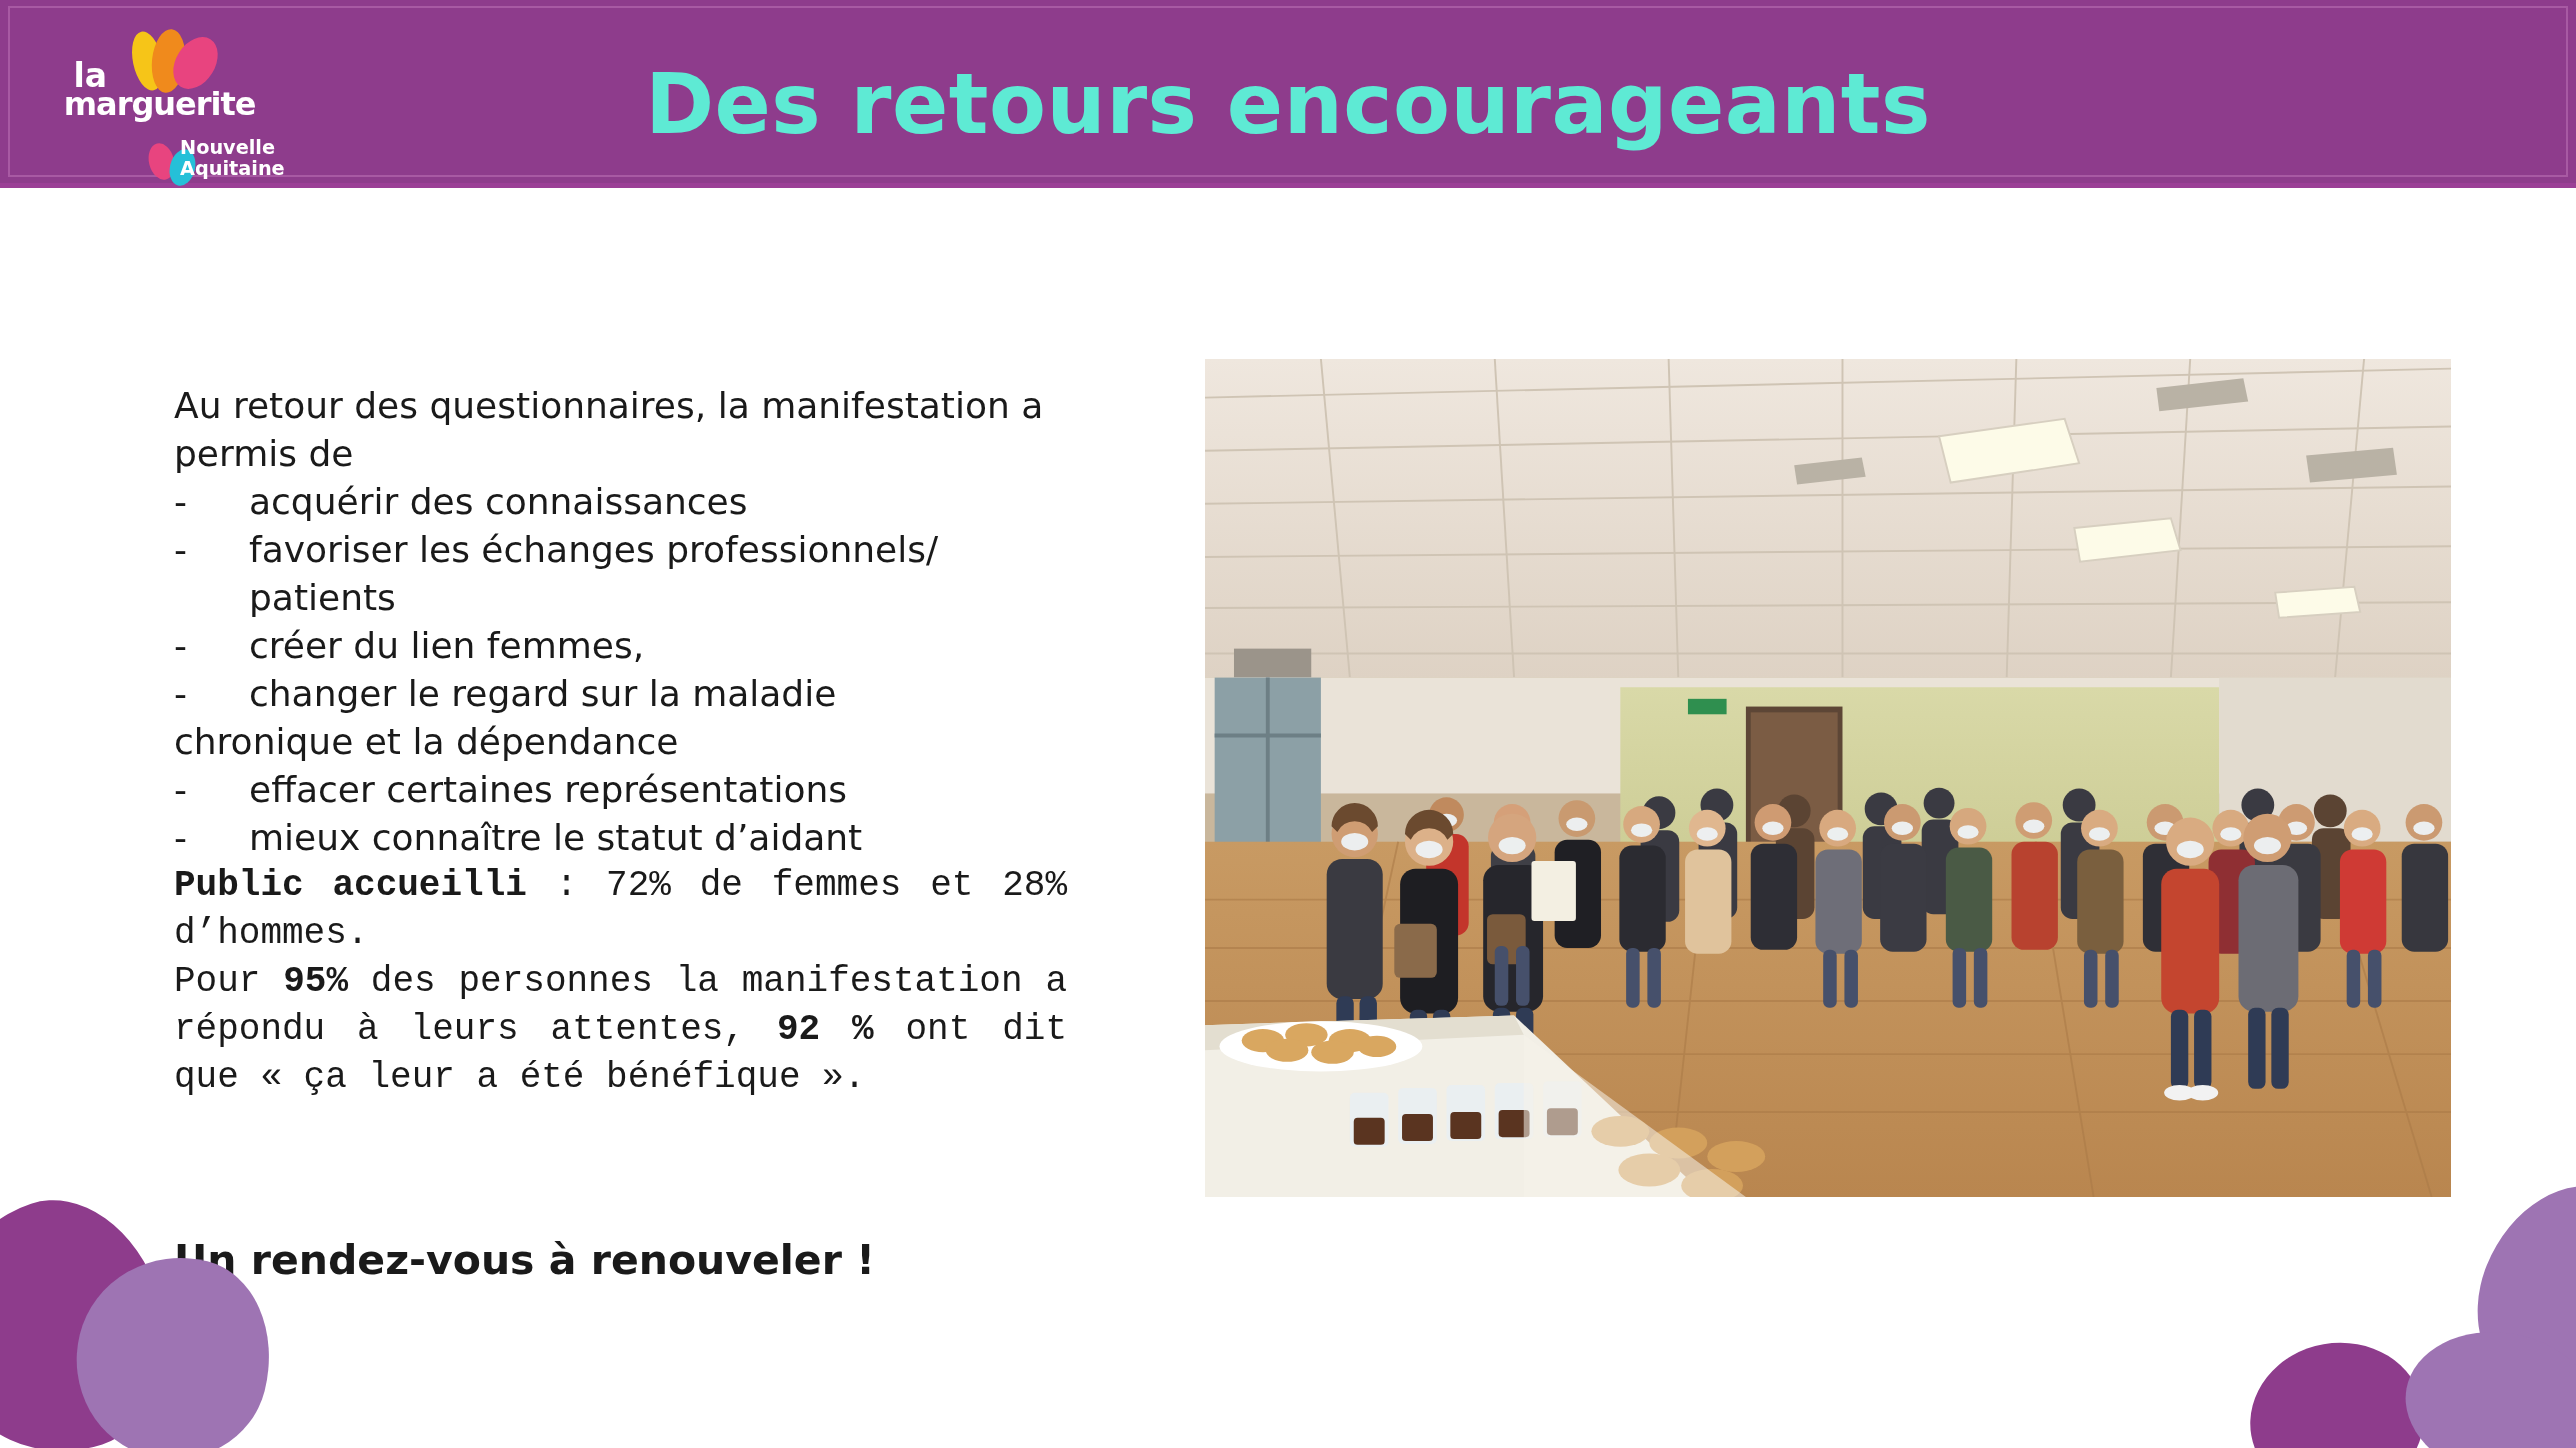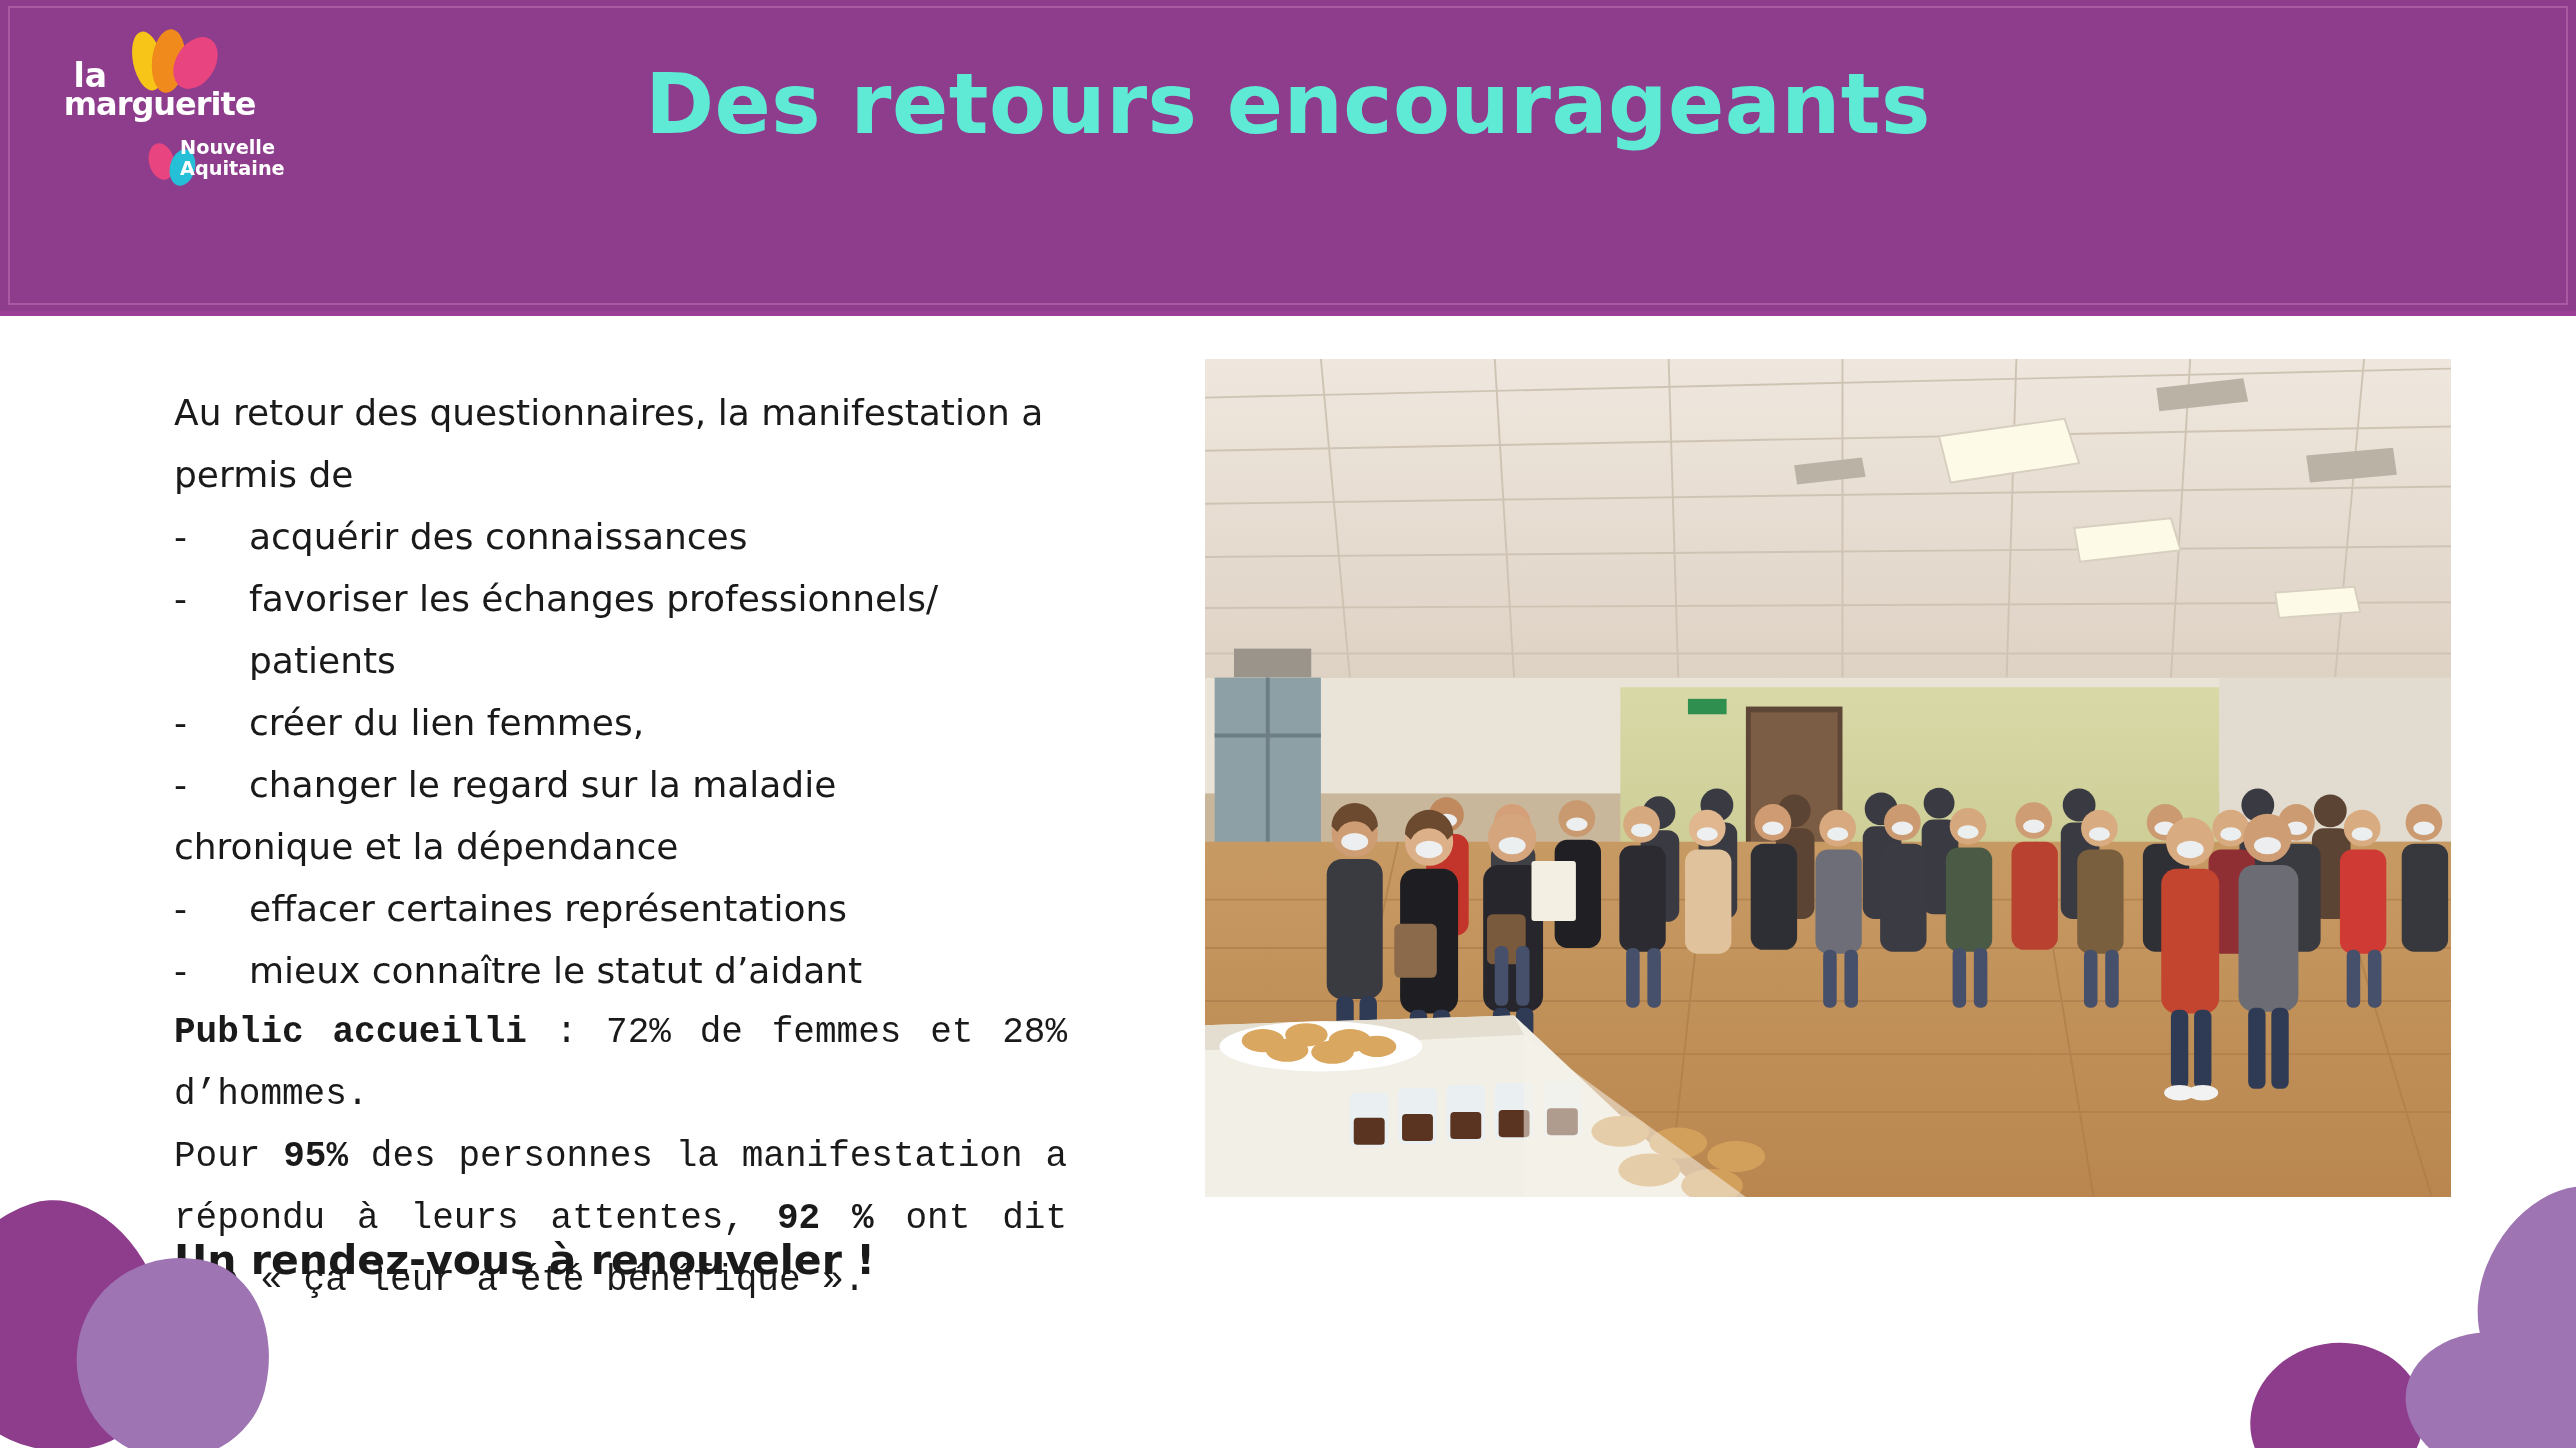--- a/index.html
+++ b/index.html
@@ -14,21 +14,21 @@
     overflow: hidden;
     font-family: "Liberation Sans", sans-serif;
   }
 
   
   .header-band {
     position: absolute;
     left: 0;
     top: 0;
     width: 2576px;
-    height: 316px;
+    height: 188px;
     background: #8e3c8c;
     box-sizing: border-box;
     border-bottom: 5.8px solid #9b3f96;
   }
   .header-inner-frame {
     position: absolute;
     left: 7.7px;
     top: 5.8px;
     right: 7.7px;
     bottom: 5.8px;
@@ -142,21 +142,21 @@
   }
 
   
   .text-col {
     position: absolute;
     left: 174px;
     top: 382px;
     width: 893px;
     color: #1a1a1a;
     font-size: 36px;
-    line-height: 62px;
+    line-height: 48px;
     font-family: "DejaVu Sans", sans-serif;
   }
   .para-intro {
     margin: 0 0 0 0;
   }
   .bullets {
     margin: 0;
     padding: 0;
     list-style: none;
   }

